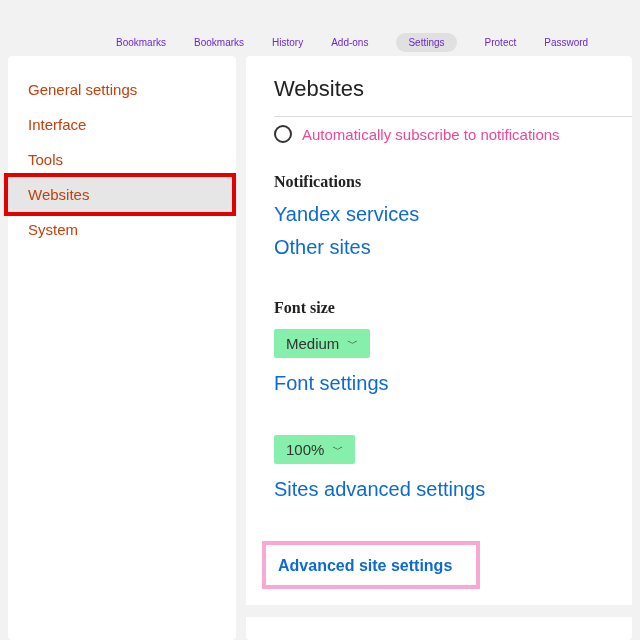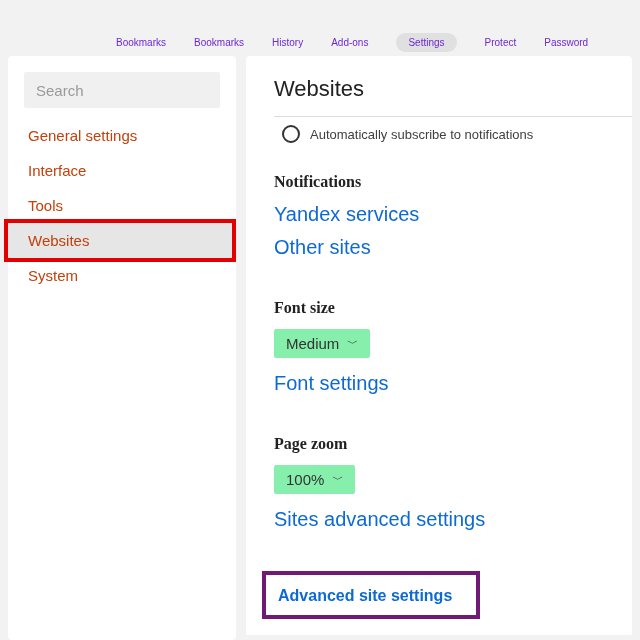--- a/index.html
+++ b/index.html
@@ -19,54 +19,51 @@
     .side-item { display: block; padding: 9px 20px; font-size: 15px; color: #c2410c; text-align: left; border: none; background: none; width: 100%; cursor: pointer; }
     .side-item.active { background: #e6e6e6; }
 
     .highlight-box-red { border: 4px solid #e30000; }
     .hl-sidebar { margin: -4px 0 -4px -4px; padding: 0; }
 
     .content { flex: 1; background: #fff; border-radius: 4px; padding: 20px 0 0 28px; overflow: hidden; position: relative; }
     .page-title { font-size: 22px; color: #222; margin-bottom: 14px; }
     .sep { height: 1px; background: #ddd; margin: 0 -28px 0 0; }
 
-    .radio-row { display: flex; align-items: center; margin-top: 8px; color: #404040; font-size: 13px; margin-left: 8px; }
+    .radio-row { display: flex; align-items: center; margin-top: 8px; color: #ec4899; font-size: 15px; margin-left: 0; }
     .radio-icon { width: 18px; height: 18px; border: 2px solid #333; border-radius: 50%; margin-right: 10px; flex-shrink: 0; }
 
     .section { margin-top: 30px; }
     .section-title { font-size: 16px; font-weight: bold; color: #222; margin-bottom: 12px; font-family: Liberation Serif, serif; }
     .link { font-size: 20px; color: #0d6ad4; cursor: pointer; display: inline-block; margin-bottom: 10px; }
     .link.bold { font-weight: bold; font-size: 16px; }
 
     .select-pill { display: inline-flex; align-items: center; background: #86efac; padding: 6px 12px; border-radius: 2px; font-size: 15px; color: #333; cursor: pointer; margin-bottom: 14px; }
     .chev { margin-left: 8px; font-size: 11px; }
 
-    .adv-highlight { border: 4px solid #701a75; display: inline-block; padding: 12px 24px 10px 12px; margin-left: -12px; margin-top: 6px; }
+    .adv-highlight { border: 4px solid #f9a8d4; display: inline-block; padding: 12px 24px 10px 12px; margin-left: -12px; margin-top: 6px; }
     .adv-highlight .link { margin-bottom: 0; }
     .card-gap { height: 12px; background: #f2f2f2; margin-left: -28px; margin-right: 0; margin-top: 16px; }
     .next-card-top { height: 12px; background: #fff; margin-left: -28px; }
   </style>
 </head>
 <body>
 
 <div class="topbar">
   <span class="topbar-item">Bookmarks</span>
   <span class="topbar-item">Bookmarks</span>
   <span class="topbar-item">History</span>
   <span class="topbar-item">Add-ons</span>
   <span class="topbar-item active">Settings</span>
   <span class="topbar-item">Protect</span>
   <span class="topbar-item">Password</span>
 </div>
 
 <div class="layout">
   <div class="sidebar">
-    <div class="search-wrap">
-      <input class="search-input" placeholder="Search" style="">
-    </div>
     <button class="side-item">General settings</button>
     <button class="side-item">Interface</button>
     <button class="side-item">Tools</button>
     <div class="highlight-box-red hl-sidebar">
       <button class="side-item active">Websites</button>
     </div>
     <button class="side-item">System</button>
   </div>
 
   <div class="content">
@@ -87,21 +84,20 @@
     <div class="section">
       <div class="section-title">Font size</div>
       <div class="select-pill">
         <span>Medium</span>
         <span class="chev">﹀</span>
       </div>
       <div><a class="link">Font settings</a></div>
     </div>
 
     <div class="section">
-      <div class="section-title">Page zoom</div>
       <div class="select-pill">
         <span>100%</span>
         <span class="chev">﹀</span>
       </div>
       <div><a class="link">Sites advanced settings</a></div>
     </div>
 
     <div class="section" style="margin-top:24px;">
       <div class="adv-highlight">
         <a class="link bold">Advanced site settings</a>

